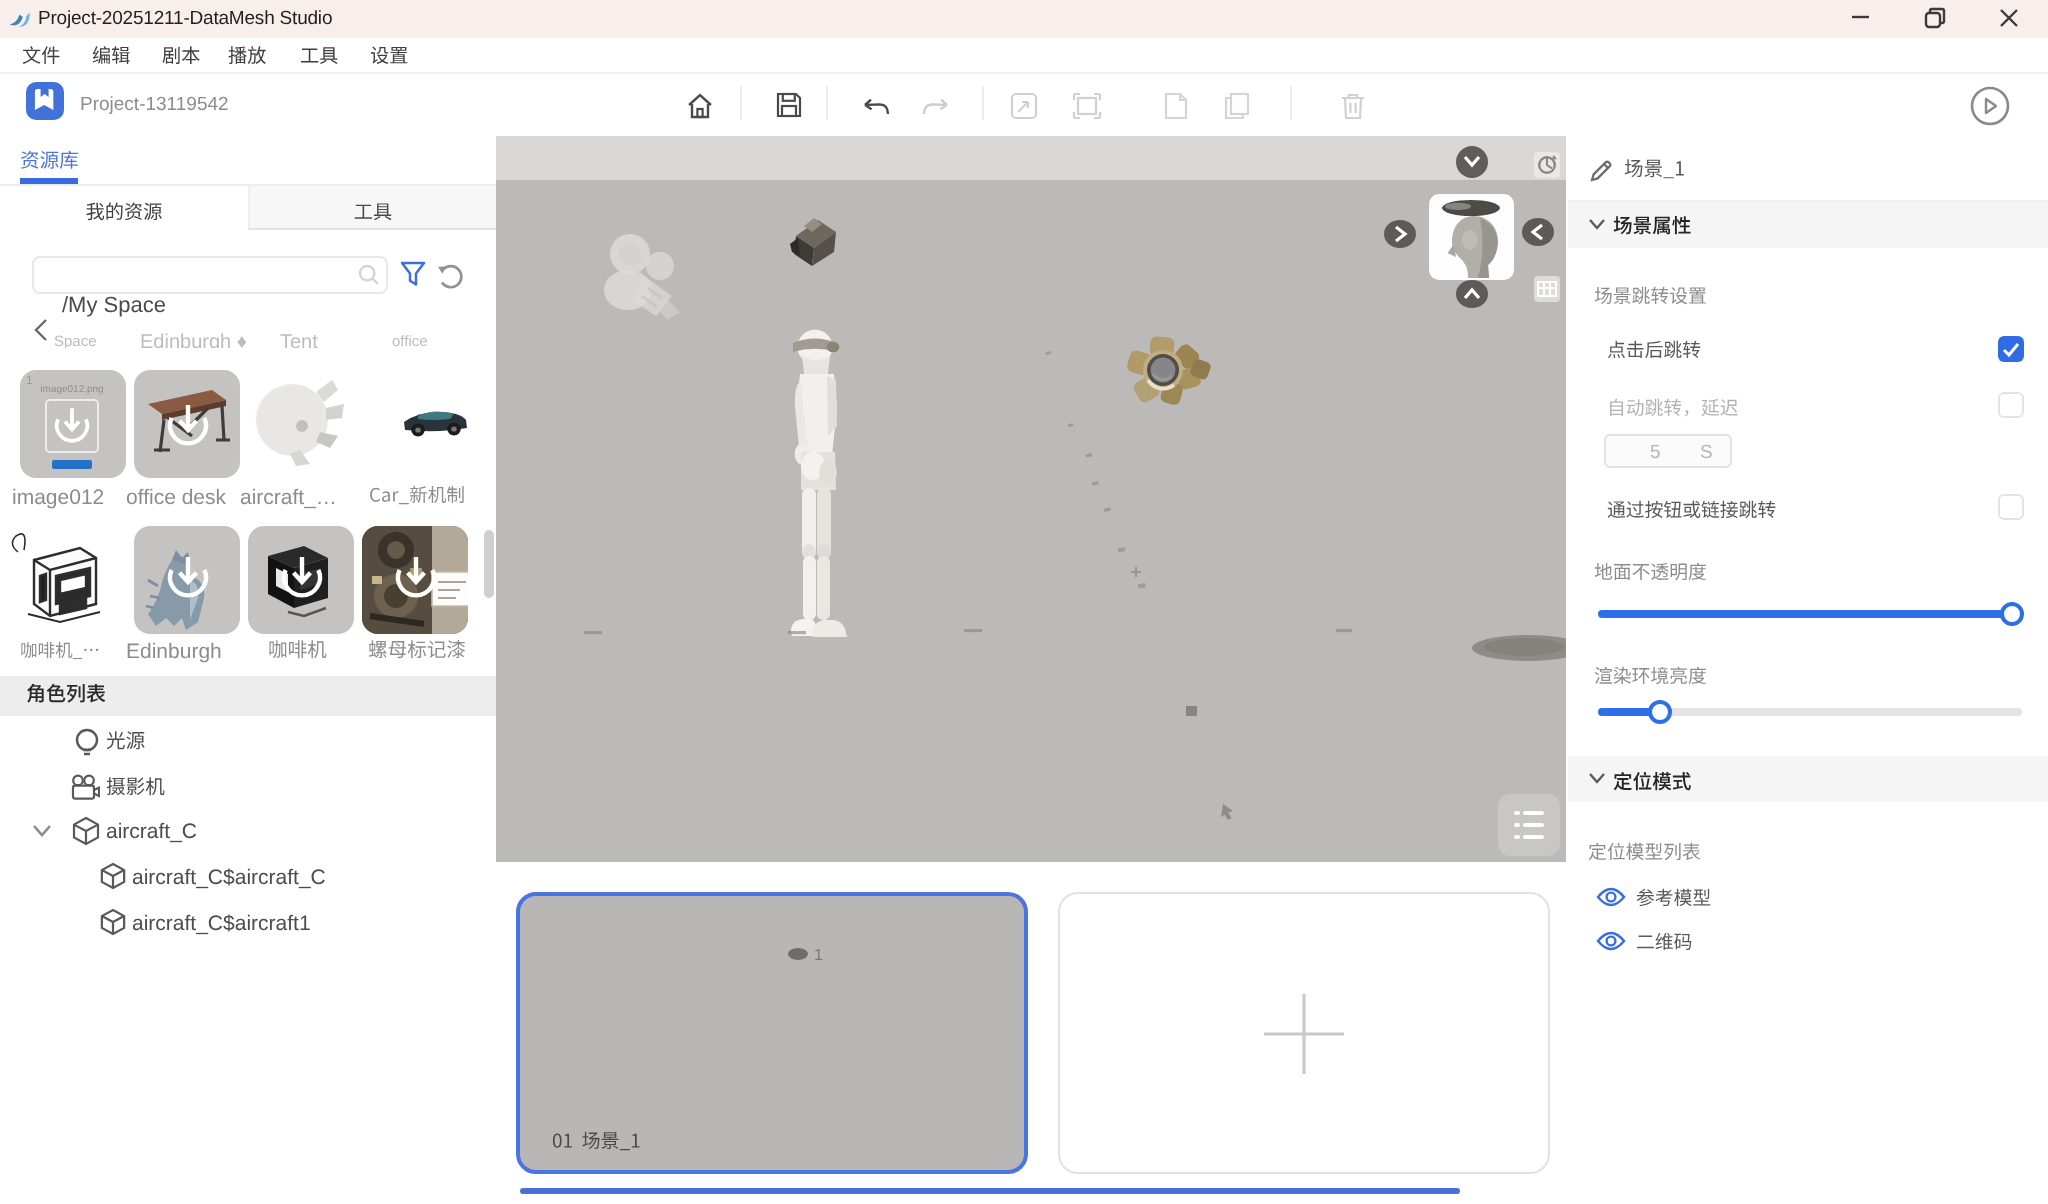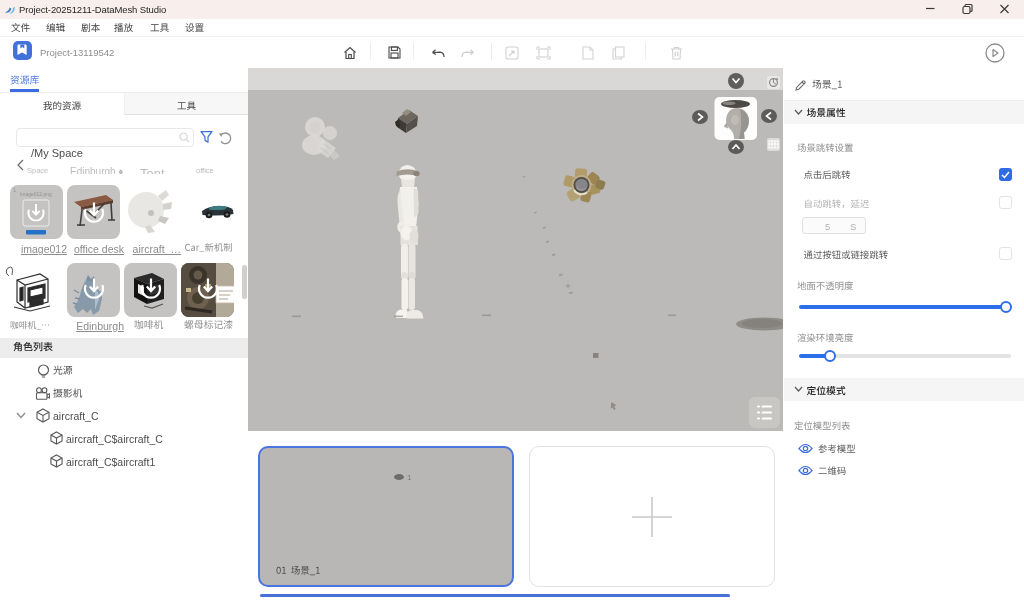--- a/index.html
+++ b/index.html
@@ -10,21 +10,21 @@
 #titlebar { left:0; top:0; width:1024px; height:19px; background:#f8efec; }
 #titletext { left:19px; top:4px; font-size:9.5px; letter-spacing:-0.1px; color:#1f1f1f; }
 
 #menubar { left:0; top:19px; width:1024px; height:18px; background:#fff; border-bottom:1px solid #f0f0f0; }
 
 #toolbar { left:0; top:37px; width:1024px; height:30px; background:#fff; }
 .tsep { position:absolute; top:6px; width:1px; height:17px; background:#ececec; }
 
 #leftpanel { left:0; top:67px; width:248px; height:535px; background:#fff; }
 .tile { position:absolute; width:53px; height:54px; border-radius:8px; background:#c4c3c2; }
-.tilelabel { position:absolute; width:61px; text-align:right; font-size:10.5px; color:#8c8c8c; white-space:nowrap;text-decoration:underline; }
+.tilelabel { position:absolute; width:61px; text-align:left; font-size:10.5px; color:#8c8c8c; white-space:nowrap; }
 .treetext { position:absolute; font-size:10.5px; color:#4d4d4d; }
 
 #vstrip { left:248px; top:68px; width:535px; height:22px; background:#d9d8d6; }
 #viewport { left:248px; top:90px; width:535px; height:341px; background:#bcbab8; overflow:hidden; }
 
 #card1 { left:258px; top:446px; width:256px; height:141px; border:2px solid #4a74e0; border-radius:10px; background:#b9b7b5; }
 #card2 { left:529px; top:446px; width:246px; height:141px; border:1px solid #e2e2e2; border-radius:10px; background:#fff; }
 #bluebar { left:260px; top:594px; width:470px; height:3px; background:#4a6fd6; border-radius:2px; }
 
 #rightpanel { left:784px; top:67px; width:240px; height:535px; background:#fff; }
@@ -139,21 +139,21 @@
 </svg>
 
 <svg class="abs" style="left:16px;top:159px" width="9" height="12" viewBox="0 0 9 12">
   <path d="M7 1 L2 6 L7 11" fill="none" stroke="#6b6b6b" stroke-width="1.2"></path>
 </svg>
 <div class="abs" style="left:31px;top:147px;font-size:11px;color:#4a4a4a">/My Space</div>
 
 <div class="abs" style="left:0;top:166px;width:242px;height:8px;overflow:hidden">
   <div class="abs" style="left:27px;top:0;font-size:7.5px;color:#bcbcbc">Space</div>
   <div class="abs" style="left:70px;top:0;font-size:10px;color:#bcbcbc">Edinburgh ♦</div>
-  <div class="abs" style="left:140px;top:0;font-size:13px;color:#bcbcbc">Tent</div>
+  <div class="abs" style="left:140px;top:0;font-size:10px;color:#bcbcbc">Tent</div>
   <div class="abs" style="left:196px;top:0;font-size:7.5px;color:#bcbcbc">office</div>
 </div>
 
 <div class="tile" style="left:10px;top:185px"></div>
 <div class="tile" style="left:67px;top:185px"></div>
 <div class="tile" style="left:124px;top:185px;background:transparent"></div>
 <div class="tile" style="left:181px;top:185px;background:transparent"></div>
 <div class="tilelabel" style="left:6px;top:243px">image012</div>
 <div class="tilelabel" style="left:63px;top:243px">office desk</div>
 <div class="tilelabel" style="left:120px;top:243px">aircraft_…</div>

